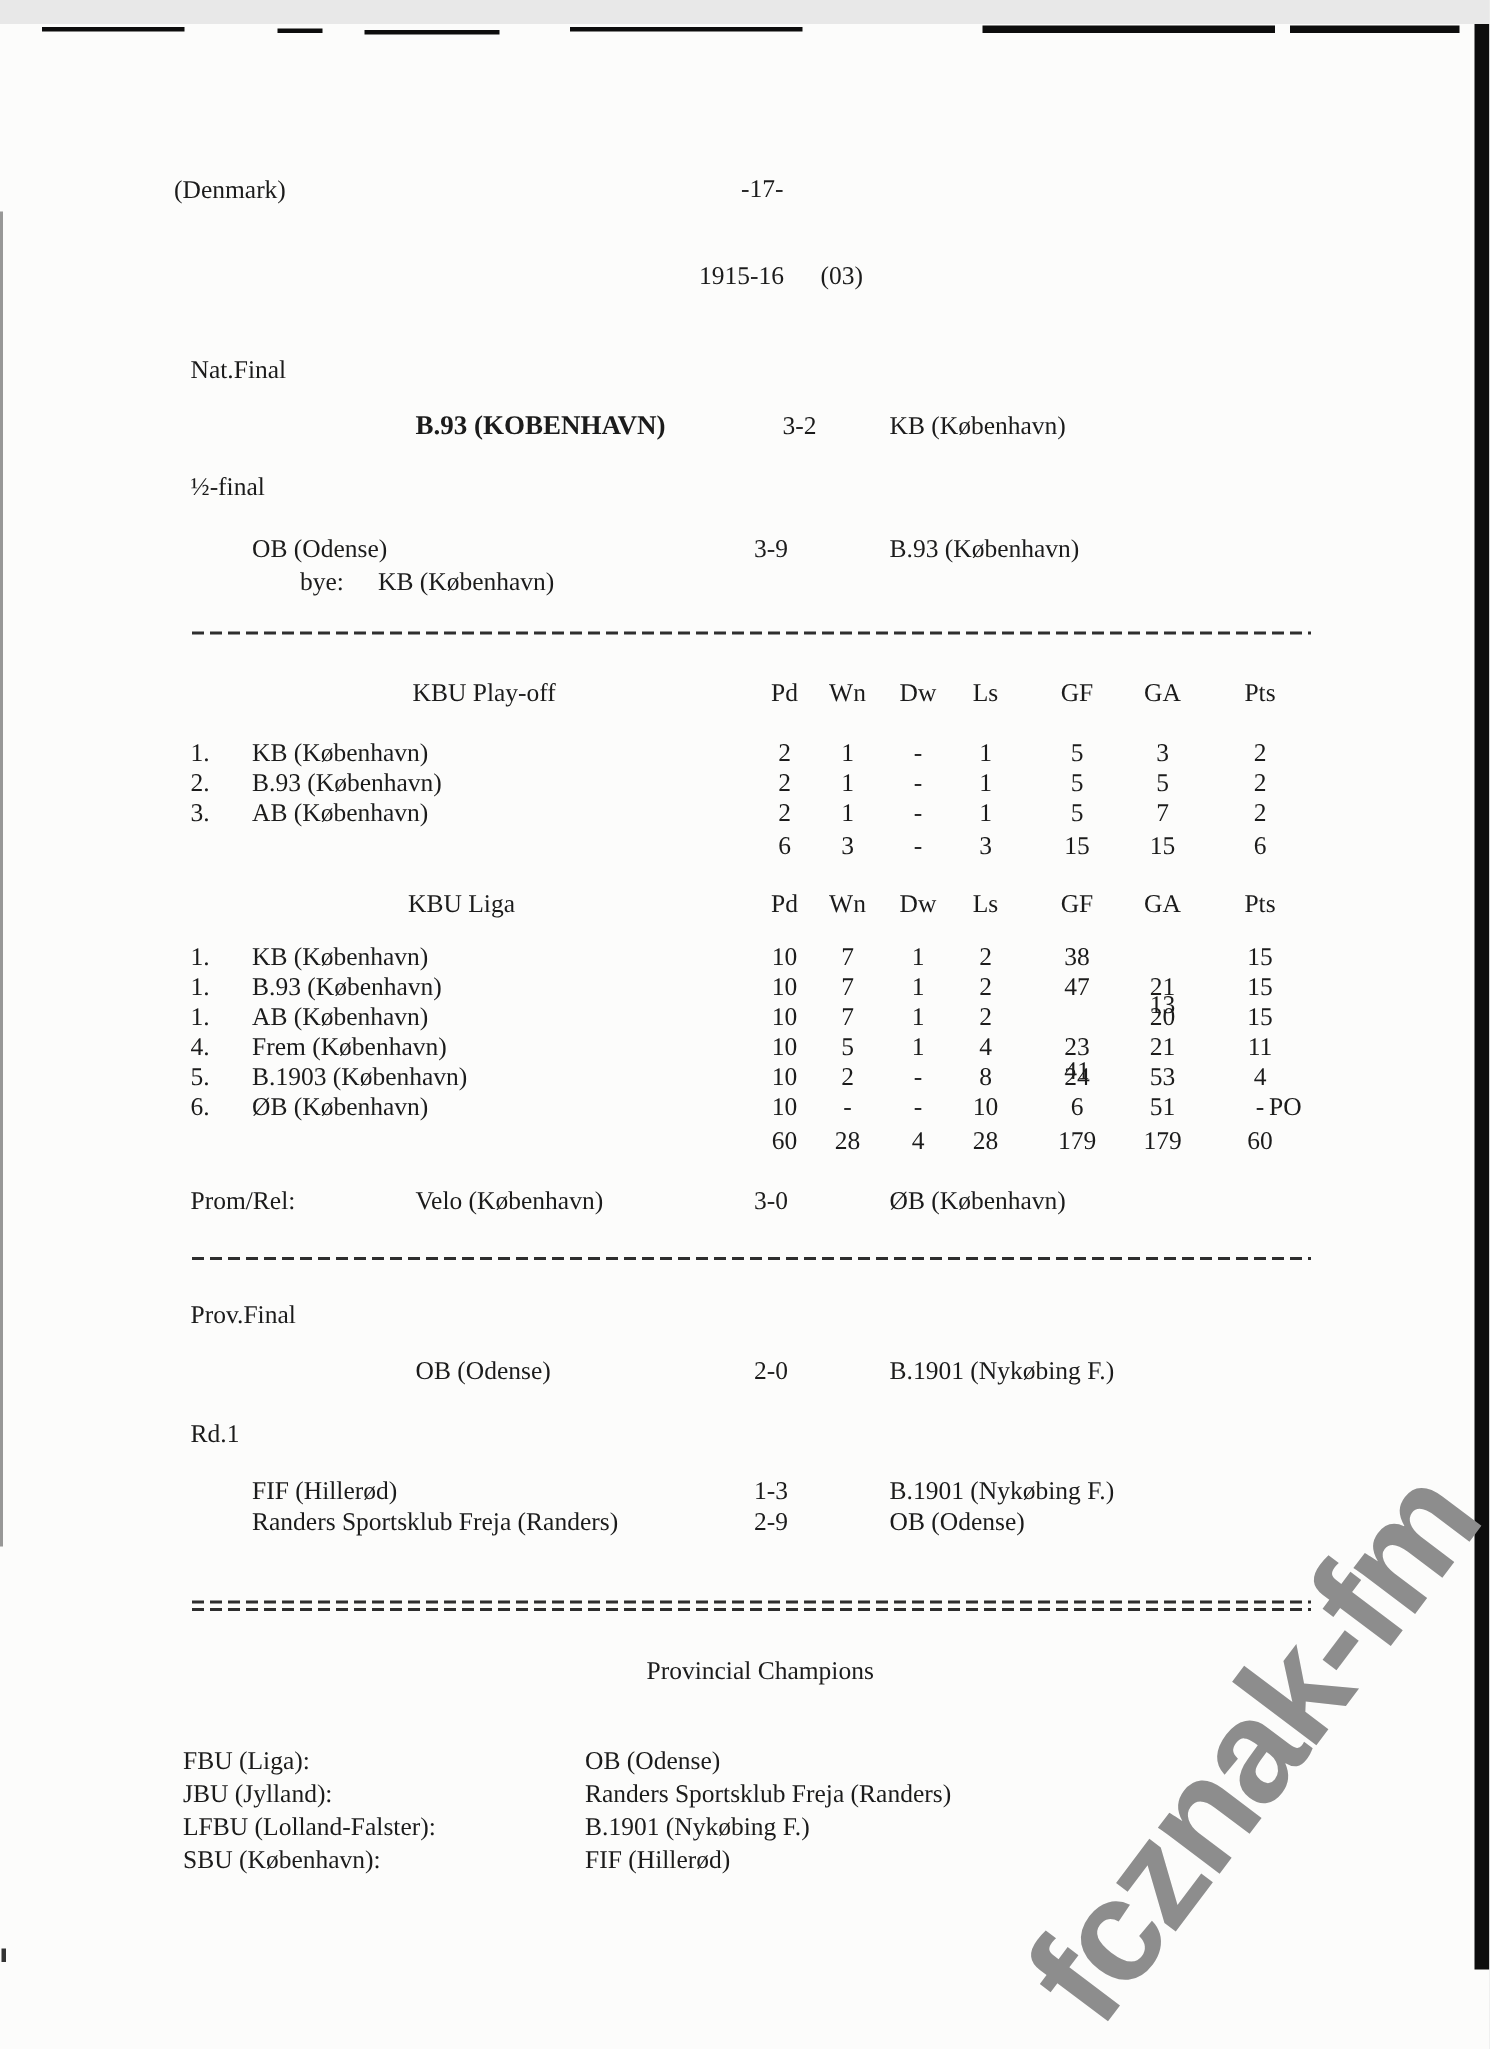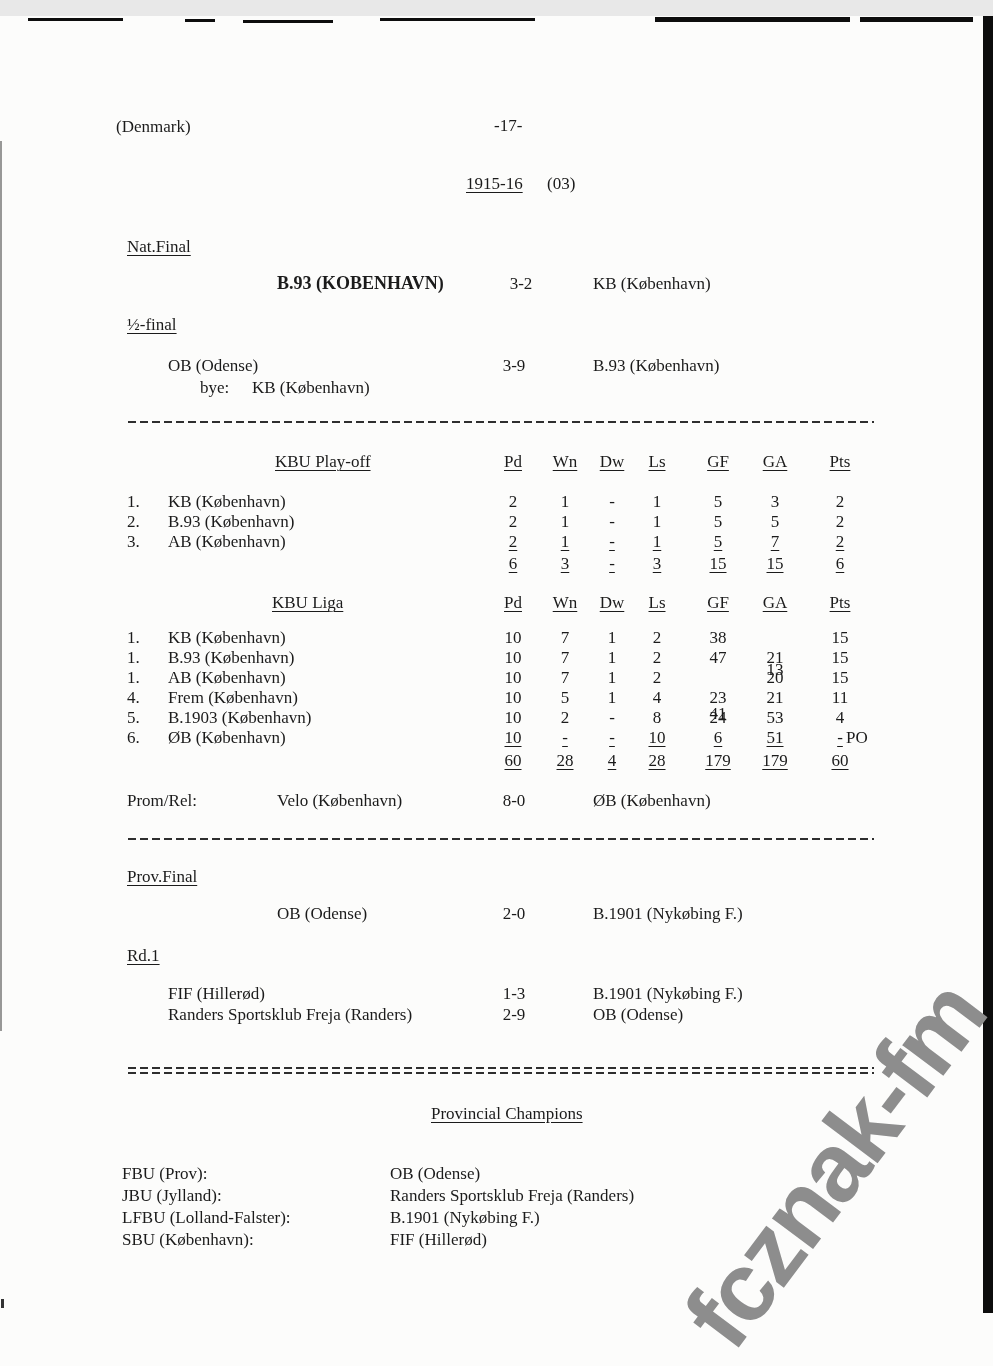--- a/index.html
+++ b/index.html
@@ -3,36 +3,36 @@
 <meta charset="utf-8">
 <style>
   html,body { margin:0; padding:0; background:#e8e8e8; }
   .page {
     position:relative; width:993px; height:1366px; margin:16px auto;
     background:#fcfcfb; overflow:hidden;
     font-family:"Liberation Serif", serif; color:#1b1b1b;
   }
   .t { position:absolute; white-space:pre; font:17px/20px "Liberation Serif", serif; color:#1b1b1b; }
   .b { font-weight:bold; font-size:18px; }
-  .u { text-decoration:underline; text-underline-offset:3px; text-decoration-thickness:1.4px; }
+  .u { text-underline-offset:3px; text-decoration-thickness:1.4px; }
   .num { width:46px; text-align:center; }
   .score { width:62px; text-align:center; }
   .dash {
     position:absolute; left:128px; width:746px; height:2px;
     background:repeating-linear-gradient(90deg,#2e2e2e 0 8px, transparent 8px 12px);
   }
   .edge { position:absolute; background:#0d0d0d; }
   .watermark {
     position:absolute; left:455px; top:1093px; width:760px; text-align:center;
     transform:rotate(-53deg); transform-origin:center;
     font-family:"Liberation Sans", sans-serif; font-weight:bold;
     font-size:97px; letter-spacing:-3px; color:#8d8d8d;
   }
   
-  .c1{left:490px}.c2{left:542px}.c3{left:589px}.c4{left:634px}.c5{left:695px}.c6{left:752px}.c7{left:817px}
+  .c1{left:500px}.c2{left:542px}.c3{left:589px}.c4{left:634px}.c5{left:695px}.c6{left:752px}.c7{left:817px}
 </style>
 </head>
 <body>
 
 <div class="page">
 
   <div class="edge" style="left:28px;top:2px;width:95px;height:3px"></div>
   <div class="edge" style="left:185px;top:3px;width:30px;height:3px"></div>
   <div class="edge" style="left:243px;top:4px;width:90px;height:3px"></div>
   <div class="edge" style="left:380px;top:2px;width:155px;height:3px"></div>
@@ -42,21 +42,21 @@
   <div class="edge" style="left:0;top:125px;width:2px;height:890px;background:#555;opacity:.6"></div>
   <div class="edge" style="left:1px;top:1283px;width:3px;height:9px;background:#333"></div>
 
   <span class="t" style="left:116px;top:101px">(Denmark)</span>
   <span class="t" style="left:494px;top:100px">-17-</span>
   <span class="t u" style="left:466px;top:158px">1915-16</span>
   <span class="t" style="left:547px;top:158px">(03)</span>
 
   <span class="t u" style="left:127px;top:221px">Nat.Final</span>
   <span class="t b" style="left:277px;top:257px">B.93 (KOBENHAVN)</span>
-  <span class="t score" style="left:490px;top:258px">3-2</span>
+  <span class="t score" style="left:502px;top:258px">3-2</span>
   <span class="t" style="left:593px;top:258px">KB (København)</span>
 
   <span class="t u" style="left:127px;top:299px">½-final</span>
   <span class="t" style="left:168px;top:340px">OB (Odense)</span>
   <span class="t score" style="left:483px;top:340px">3-9</span>
   <span class="t" style="left:593px;top:340px">B.93 (København)</span>
   <span class="t" style="left:200px;top:362px">bye:</span>
   <span class="t" style="left:252px;top:362px">KB (København)</span>
 
   <div class="dash" style="top:405px"></div>
@@ -181,21 +181,21 @@
   <span class="t num u c1" style="top:735px">60</span>
   <span class="t num u c2" style="top:735px">28</span>
   <span class="t num u c3" style="top:735px">4</span>
   <span class="t num u c4" style="top:735px">28</span>
   <span class="t num u c5" style="top:735px">179</span>
   <span class="t num u c6" style="top:735px">179</span>
   <span class="t num u c7" style="top:735px">60</span>
 
   <span class="t" style="left:127px;top:775px">Prom/Rel:</span>
   <span class="t" style="left:277px;top:775px">Velo (København)</span>
-  <span class="t score" style="left:483px;top:775px">8-0</span>
+  <span class="t score" style="left:483px;top:775px">3-0</span>
   <span class="t" style="left:593px;top:775px">ØB (København)</span>
 
   <div class="dash" style="top:822px"></div>
 
   <span class="t u" style="left:127px;top:851px">Prov.Final</span>
   <span class="t" style="left:277px;top:888px">OB (Odense)</span>
   <span class="t score" style="left:483px;top:888px">2-0</span>
   <span class="t" style="left:593px;top:888px">B.1901 (Nykøbing F.)</span>
 
   <span class="t u" style="left:127px;top:930px">Rd.1</span>
@@ -204,21 +204,21 @@
   <span class="t" style="left:593px;top:968px">B.1901 (Nykøbing F.)</span>
   <span class="t" style="left:168px;top:989px">Randers Sportsklub Freja (Randers)</span>
   <span class="t score" style="left:483px;top:989px">2-9</span>
   <span class="t" style="left:593px;top:989px">OB (Odense)</span>
 
   <div class="dash" style="top:1051px"></div>
   <div class="dash" style="top:1056px"></div>
 
   <span class="t u" style="left:431px;top:1088px">Provincial Champions</span>
 
-  <span class="t" style="left:122px;top:1148px">FBU (Prov):</span>
+  <span class="t" style="left:122px;top:1148px">FBU (Liga):</span>
   <span class="t" style="left:390px;top:1148px">OB (Odense)</span>
   <span class="t" style="left:122px;top:1170px">JBU (Jylland):</span>
   <span class="t" style="left:390px;top:1170px">Randers Sportsklub Freja (Randers)</span>
   <span class="t" style="left:122px;top:1192px">LFBU (Lolland-Falster):</span>
   <span class="t" style="left:390px;top:1192px">B.1901 (Nykøbing F.)</span>
   <span class="t" style="left:122px;top:1214px">SBU (København):</span>
   <span class="t" style="left:390px;top:1214px">FIF (Hillerød)</span>
 
   <div class="watermark">fcznak-fm</div>
 

